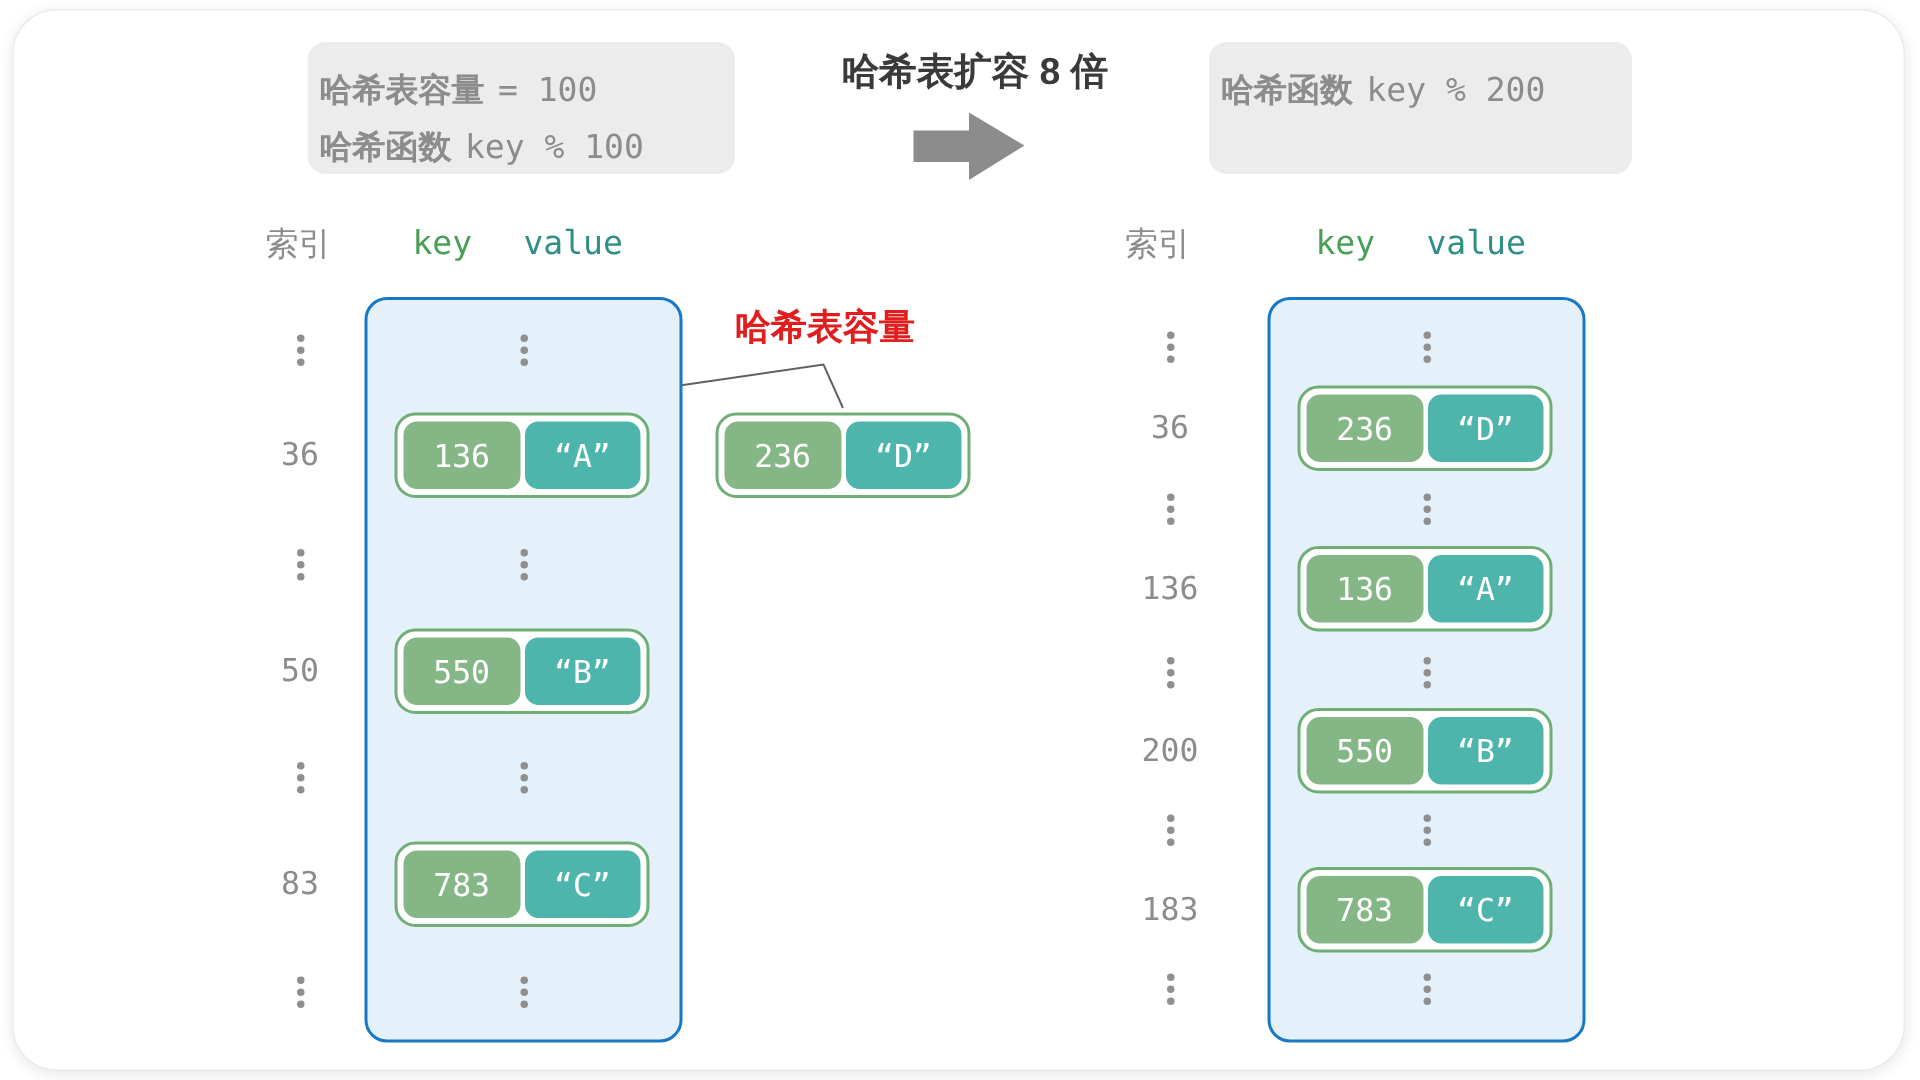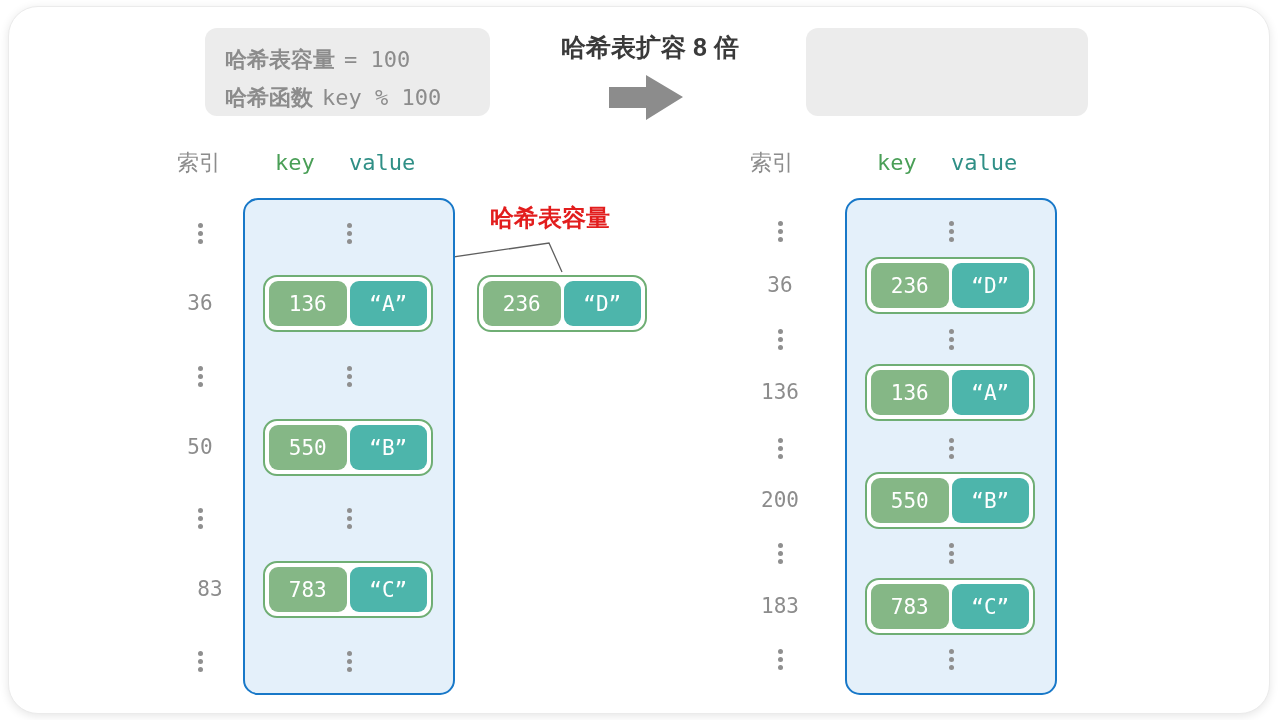--- a/index.html
+++ b/index.html
@@ -24,21 +24,21 @@
     font-family:"Liberation Sans","DejaVu Sans",sans-serif;}
   .stage{position:absolute;left:0;top:0;width:1280px;height:720px;}
   .card{position:absolute;left:8px;top:6px;width:1262px;height:708px;
     background:#fff;border:1px solid #ebebeb;border-radius:30px;
     box-shadow:0 2px 10px rgba(0,0,0,.10);}
   .overlay{position:absolute;left:0;top:0;pointer-events:none;}
   .mono{font-family:"DejaVu Sans Mono","Liberation Mono",monospace;}
 
   
   .info-box{position:absolute;top:28px;height:88px;background:var(--box_bg);
-    border-radius:12px;padding:13px 0 0 20px;color:var(--gray_text);}
+    border-radius:12px;padding:13px 0 0 8px;color:var(--gray_text);}
   .info-box .line{height:38px;line-height:38px;font-size:22px;white-space:nowrap;}
   .info-box .cjk{font-weight:bold;}
   .info-box .mono{margin-left:9px;font-size:22px;}
   .box-before{left:205px;width:285px;}
   .box-after{left:806px;width:282px;}
 
   .big-title{position:absolute;left:535px;top:31px;width:230px;text-align:center;
     font-size:25px;font-weight:bold;color:var(--title_color);white-space:nowrap;}
 
   
@@ -95,34 +95,37 @@
       <span class="cjk">哈希表容量</span><span class="mono">= 100</span>
     </div>
     <div class="line">
       <span class="cjk">哈希函数</span><span class="mono">key % 100</span>
     </div>
   </div>
 
   <div class="big-title">哈希表扩容 8 倍</div>
 
   <div class="info-box box-after">
+    <div class="line">
+      <span class="cjk">哈希函数</span><span class="mono">key % 200</span>
+    </div>
   </div>
 
   <div class="hdr hdr-index" style="left:177px">索引</div>
   <div class="hdr hdr-key" style="left:275px">key</div>
   <div class="hdr hdr-value" style="left:349px">value</div>
 
   <div class="bucket bucket-left"></div>
 
   <span class="vdots" style="left:198px;top:223px"></span>
   <div class="idx" style="left:170px;top:289px">36</div>
   <span class="vdots" style="left:198px;top:366px"></span>
   <div class="idx" style="left:170px;top:433px">50</div>
   <span class="vdots" style="left:198px;top:508px"></span>
-  <div class="idx" style="left:180px;top:575px">83</div>
+  <div class="idx" style="left:170px;top:575px">83</div>
   <span class="vdots" style="left:198px;top:651px"></span>
 
   <span class="vdots" style="left:347px;top:223px"></span>
   <span class="vdots" style="left:347px;top:366px"></span>
   <span class="vdots" style="left:347px;top:508px"></span>
   <span class="vdots" style="left:347px;top:651px"></span>
 
   <div class="pair" style="left:263px;top:275px">
     <div class="kbox">136</div>
     <div class="vbox">“A”</div>

